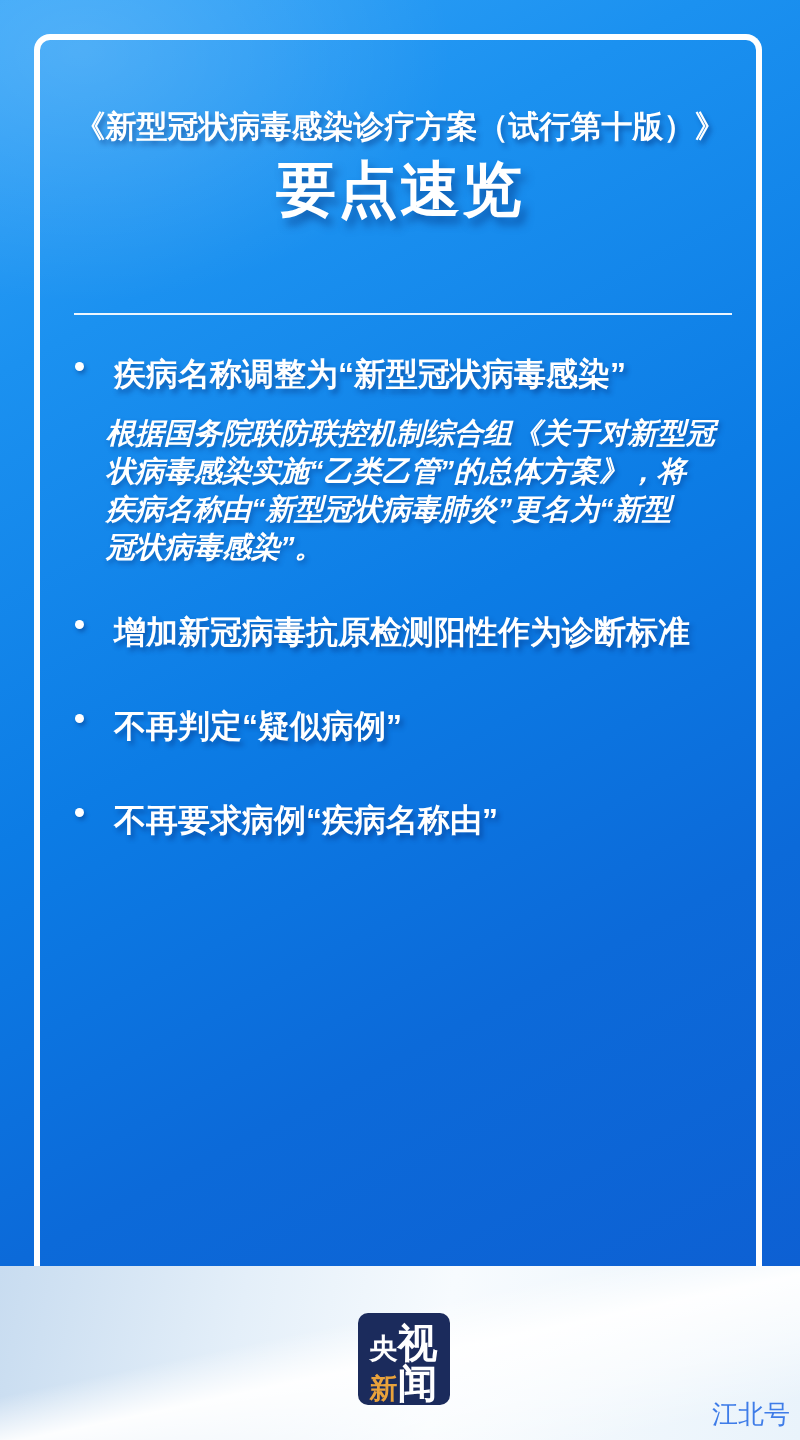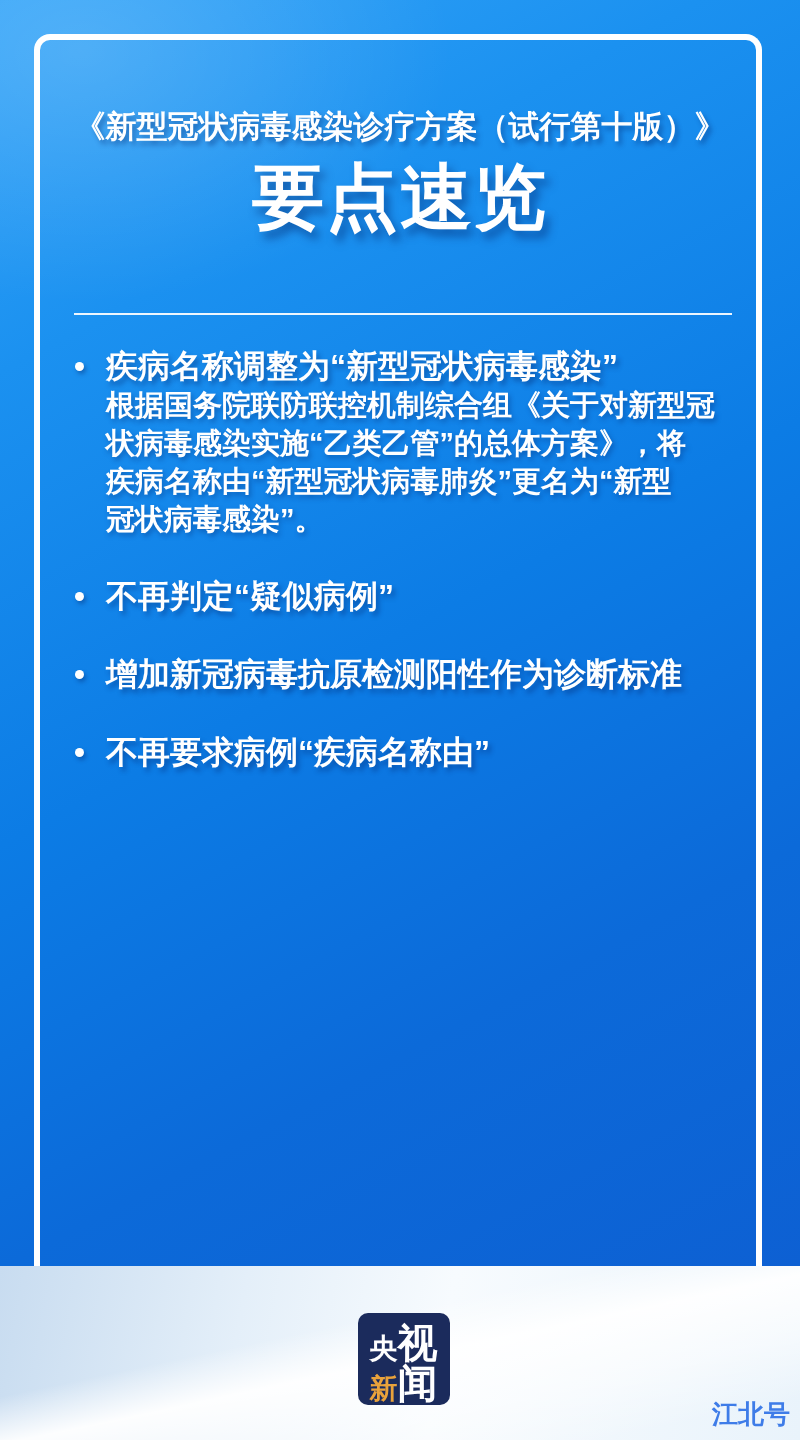--- a/index.html
+++ b/index.html
@@ -20,45 +20,46 @@
     border:6px solid #ffffff;border-bottom:none;
     border-radius:16px 16px 0 0;box-sizing:border-box;
   }
   .header-title{
     position:absolute;top:106px;left:0;right:0;text-align:center;
     font-size:31px;font-weight:800;color:#ffffff;
     text-shadow:3px 4px 5px rgba(2,38,110,.45);
   }
   .main-title{
     position:absolute;top:150px;left:0;right:0;text-align:center;
-    font-size:72px;font-weight:900;color:#ffffff;letter-spacing:2px;
+    font-size:60px;font-weight:900;color:#ffffff;letter-spacing:2px;
     text-shadow:5px 7px 9px rgba(2,38,110,.5);
   }
   .divider{
     position:absolute;top:313px;left:74px;width:658px;height:2px;
     background:rgba(255,255,255,.92);
   }
   
   .bullets{position:absolute;top:346px;left:75px;width:652px;}
   .item{margin-bottom:38px;}
   .row{display:flex;align-items:flex-start;}
   .dot{
     flex:0 0 auto;width:9px;height:9px;border-radius:50%;
     background:#ffffff;margin:16px 22px 0 0;
     box-shadow:2px 3px 4px rgba(2,38,110,.4);
   }
   .heading{
-    margin:0;font-size:32px;line-height:40px;font-weight:800;color:#ffffff;
+    margin:8px;font-size:32px;line-height:40px;font-weight:800;color:#ffffff;
     white-space:pre-line;
     text-shadow:3px 4px 5px rgba(2,38,110,.45);
   }
   .body{
-    margin:0 0 0 31px;font-size:29px;line-height:38px;font-weight:600;
+    margin:12px 0 0 31px;font-size:29px;line-height:38px;font-weight:600;
     color:#ffffff;white-space:pre-line;
     text-shadow:2px 3px 5px rgba(2,38,110,.4);
+    font-style:italic;
   }
   
   .snow-area{
     position:absolute;left:0;bottom:0;width:800px;height:174px;
     background:
       linear-gradient(168deg, rgba(255,255,255,0) 38%, rgba(255,255,255,.95) 52%, rgba(255,255,255,.55) 70%, rgba(255,255,255,0) 88%),
       linear-gradient(100deg,#c8dcf0 0%,#e4eff9 30%,#f7fbfe 55%,#e9f3fb 100%);
   }
   .logo{
     position:absolute;left:358px;top:47px;width:92px;height:92px;
@@ -67,21 +68,21 @@
     grid-template-columns:40% 60%;grid-template-rows:1fr 1fr;
     align-items:end;justify-items:center;
     color:#ffffff;font-weight:800;
   }
   .logo .c1{font-size:28px;line-height:1;}
   .logo .c2{font-size:40px;line-height:1;}
   .logo .c3{font-size:28px;line-height:1;color:#e9a23b;}
   .logo .c4{font-size:40px;line-height:1;}
   .watermark{
     position:absolute;right:10px;bottom:8px;
-    font-size:26px;font-weight:700;color:#3e7ce8;
+    font-size:26px;font-weight:400;color:#3e7ce8;
   }
 </style>
 </head>
 <body>
 
 <div class="poster">
 
   <div class="blue-area">
     <div class="frame"></div>
 
@@ -100,28 +101,28 @@
         </div>
         <p class="body">根据国务院联防联控机制综合组《关于对新型冠
 状病毒感染实施“乙类乙管”的总体方案》，将
 疾病名称由“新型冠状病毒肺炎”更名为“新型
 冠状病毒感染”。</p>
       </div>
 
       <div class="item">
         <div class="row">
           <span class="dot"></span>
-          <h3 class="heading">不再判定“疑似病例”</h3>
+          <h3 class="heading">增加新冠病毒抗原检测阳性作为诊断标准</h3>
         </div>
       </div>
 
       <div class="item">
         <div class="row">
           <span class="dot"></span>
-          <h3 class="heading">增加新冠病毒抗原检测阳性作为诊断标准</h3>
+          <h3 class="heading">不再判定“疑似病例”</h3>
         </div>
       </div>
 
 
       <div class="item">
         <div class="row">
           <span class="dot"></span>
           <h3 class="heading">不再要求病例“疾病名称由”</h3>
         </div>
       </div>

